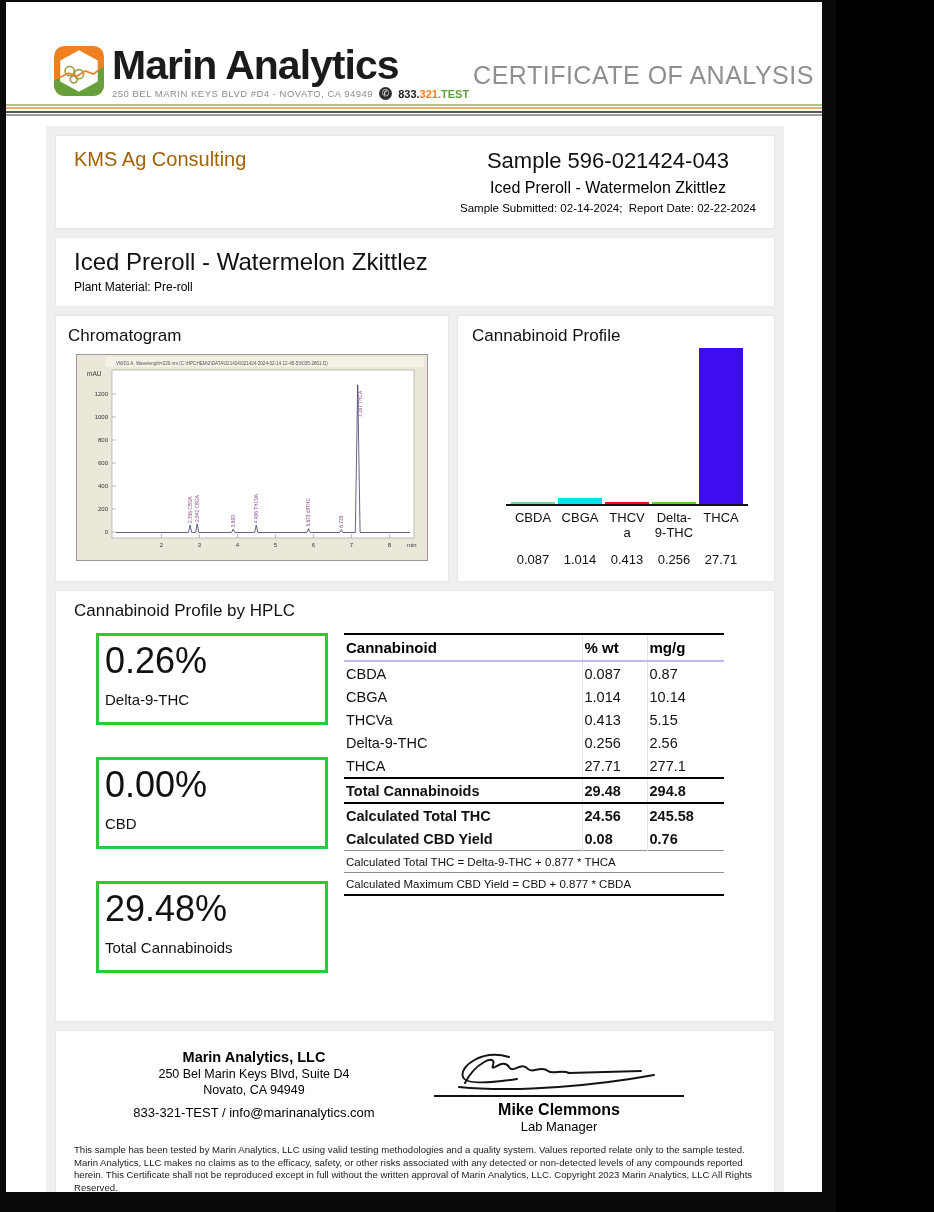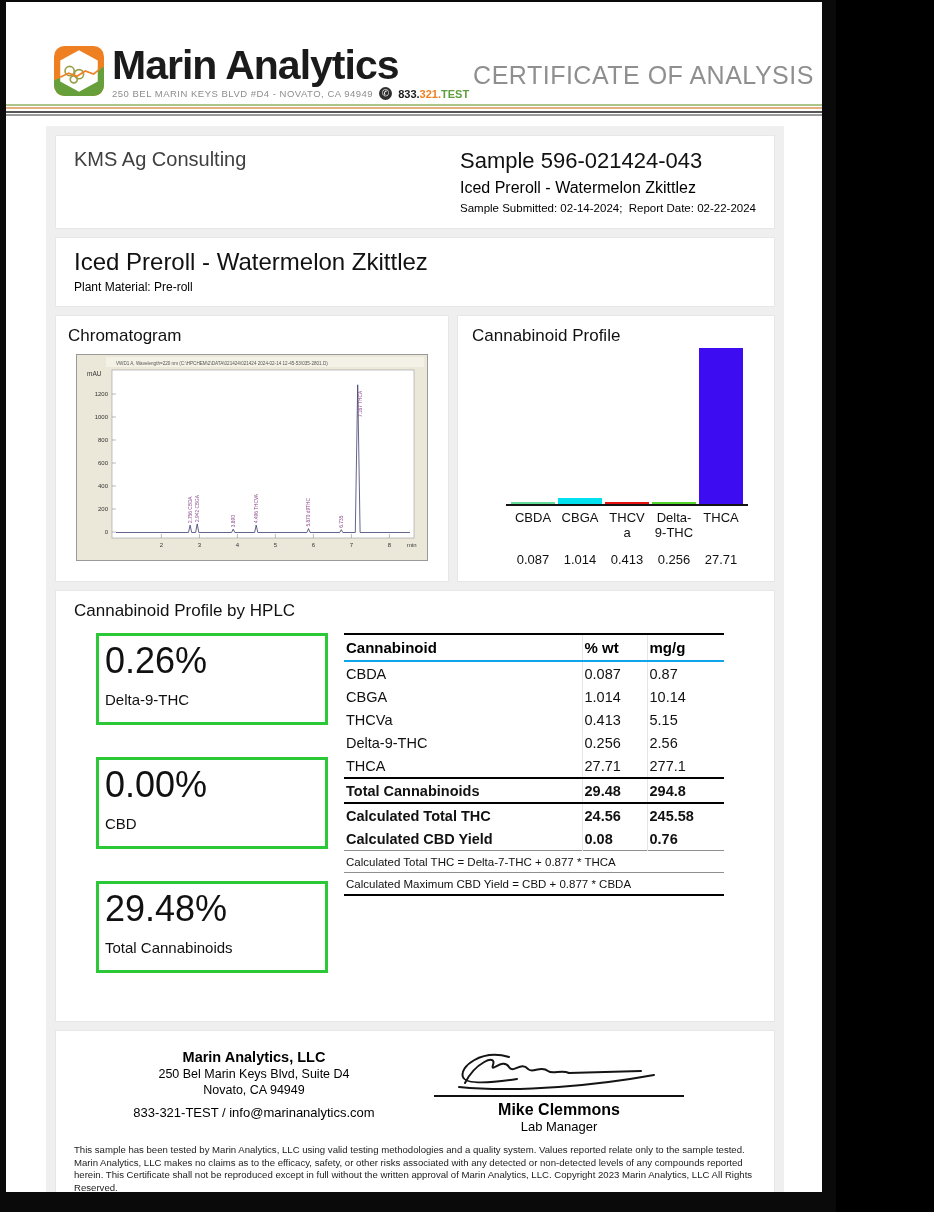--- a/index.html
+++ b/index.html
@@ -25,22 +25,22 @@
   .hr-orange{height:2px;background:#e4b07e;margin-top:1px;}
   .hr-g1{height:2px;background:#565656;margin-top:2px;}
   .hr-g2{height:2px;background:#9a9a9a;margin-top:1px;}
 
   
   .panel{margin:10px 38px 0 40px;background:#efefef;padding:9px;}
   .card{background:#fff;border:1px solid #e7e7e7;}
   .gap{height:8px;}
 
   .card-client{display:flex;padding:12px 18px 14px;}
-  .client-name{font-size:20px;color:#404040;}
-  .sample-block{margin-left:auto;text-align:left;}
+  .client-name{font-size:20px;color:#a16207;}
+  .sample-block{margin-left:auto;text-align:center;}
   .sample-id{font-size:22px;color:#111;}
   .sample-product{font-size:16px;margin-top:5px;}
   .sample-dates{font-size:11.5px;margin-top:5px;white-space:pre;}
 
   .card-product{padding:10px 18px 12px;}
   .product-name{font-size:24px;color:#111;}
   .product-material{font-size:12px;margin-top:4px;}
 
   .two-col{display:flex;gap:8px;}
   .card-chrom{flex:0 0 394px;padding:10px 12px;display:flex;flex-direction:column;}
@@ -59,21 +59,21 @@
 
   
   .card-hplc{padding:10px 18px 16px;min-height:396px;}
   .hplc-body{display:flex;margin-top:12px;}
   .boxes-col{flex:1;}
   .green-box{width:232px;margin:0 16px 32px 22px;border:3px solid #2bc937;text-align:left;padding:4px 6px 14px;}
   .box-value{font-size:36px;color:#111;}
   .box-label{font-size:15px;margin-top:9px;color:#111;}
 
   .hplc-table{border-collapse:collapse;width:440px;margin-right:32px;align-self:flex-start;border-bottom:2.5px solid #000;}
-  .hplc-table th{font-size:15px;font-weight:700;border-top:2.5px solid #000;border-bottom:2px solid #0ea5e9;padding:4px 2px;text-align:left;}
+  .hplc-table th{font-size:15px;font-weight:700;border-top:2.5px solid #000;border-bottom:2px solid #c4b5fd;padding:4px 2px;text-align:left;}
   .hplc-table th.num,.hplc-table td.num{text-align:left;}
   .hplc-table td{font-size:14.5px;padding:3.5px 2px;color:#111;}
   .hplc-table td.c2,.hplc-table th.c2,.hplc-table td.c3,.hplc-table th.c3{border-left:1px solid #e6e6e6;}
   .total-row td{border-top:2px solid #000;border-bottom:2px solid #000;font-weight:700;}
   .calc-row td{font-weight:700;}
   .note-row td{border-top:1px solid #8f8f8f;font-size:11.5px;font-weight:400;padding:4.5px 2px;}
 
   
   .card-footer{padding:14px 18px 10px;}
   .footer-top{display:flex;}
@@ -311,21 +311,21 @@
                   <td class="">Calculated Total THC</td>
                   <td class="num c2">24.56</td>
                   <td class="num c3">245.58</td>
                 </tr>
                 <tr class="calc-row">
                   <td class="">Calculated CBD Yield</td>
                   <td class="num c2">0.08</td>
                   <td class="num c3">0.76</td>
                 </tr>
                 <tr class="note-row">
-                  <td colspan="3">Calculated Total THC = Delta-7-THC + 0.877 * THCA</td>
+                  <td colspan="3">Calculated Total THC = Delta-9-THC + 0.877 * THCA</td>
                 </tr>
                 <tr class="note-row">
                   <td colspan="3">Calculated Maximum CBD Yield = CBD + 0.877 * CBDA</td>
                 </tr>
               </tbody>
         </table>
       </div>
     </div>
 
     <div class="gap"></div>

